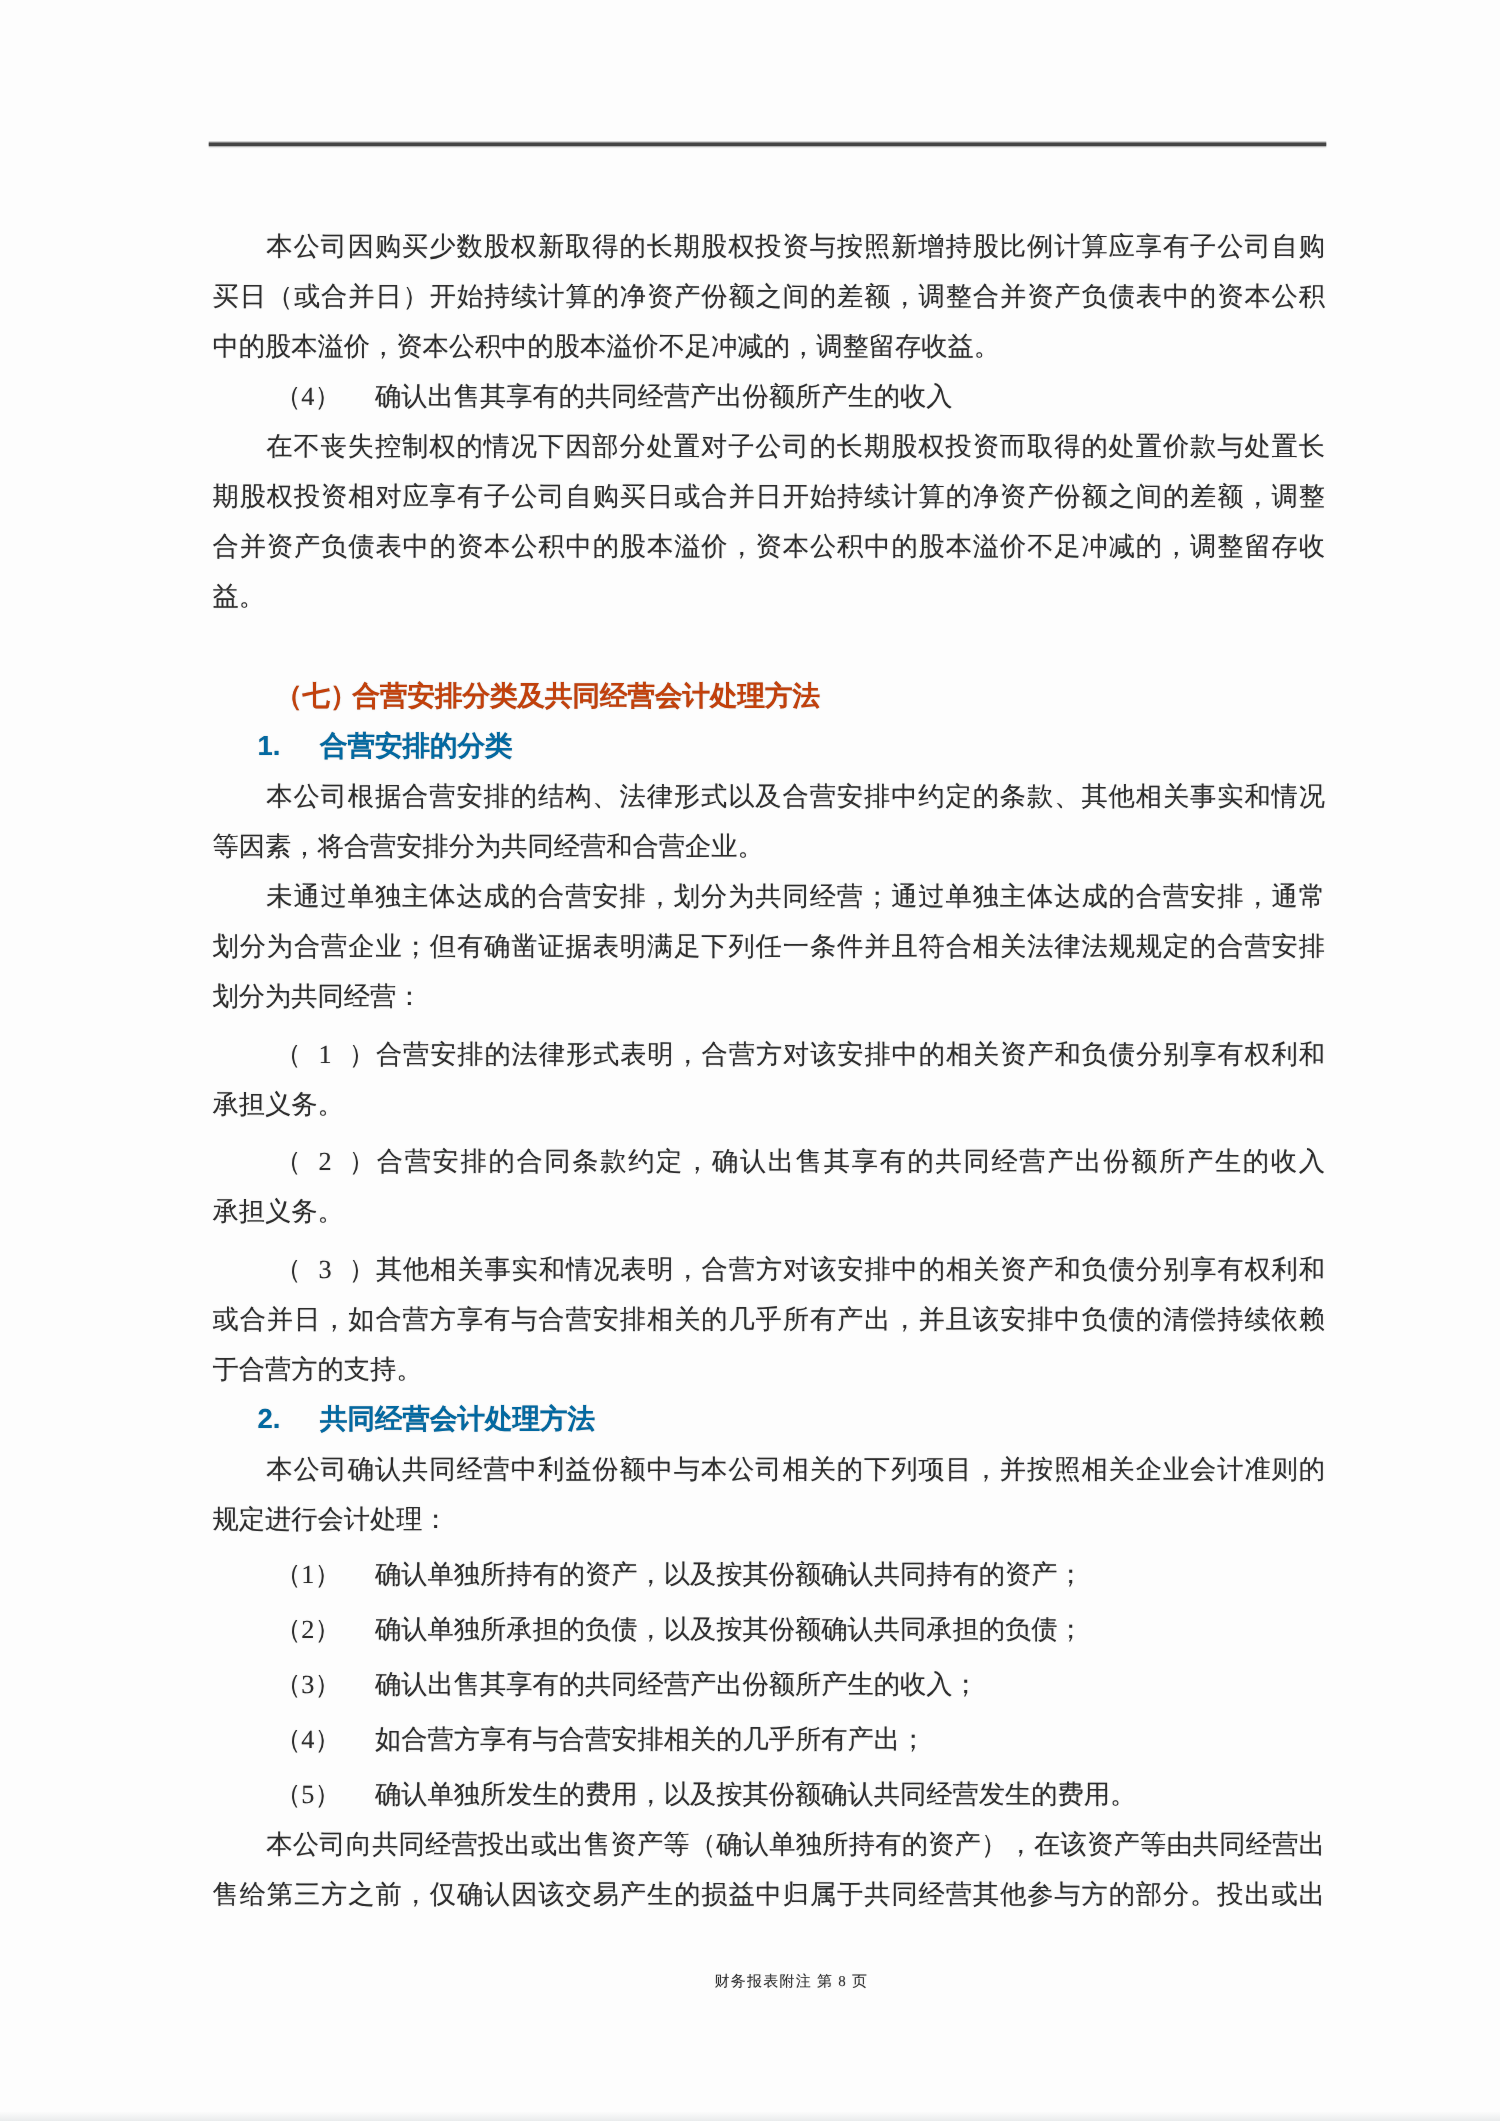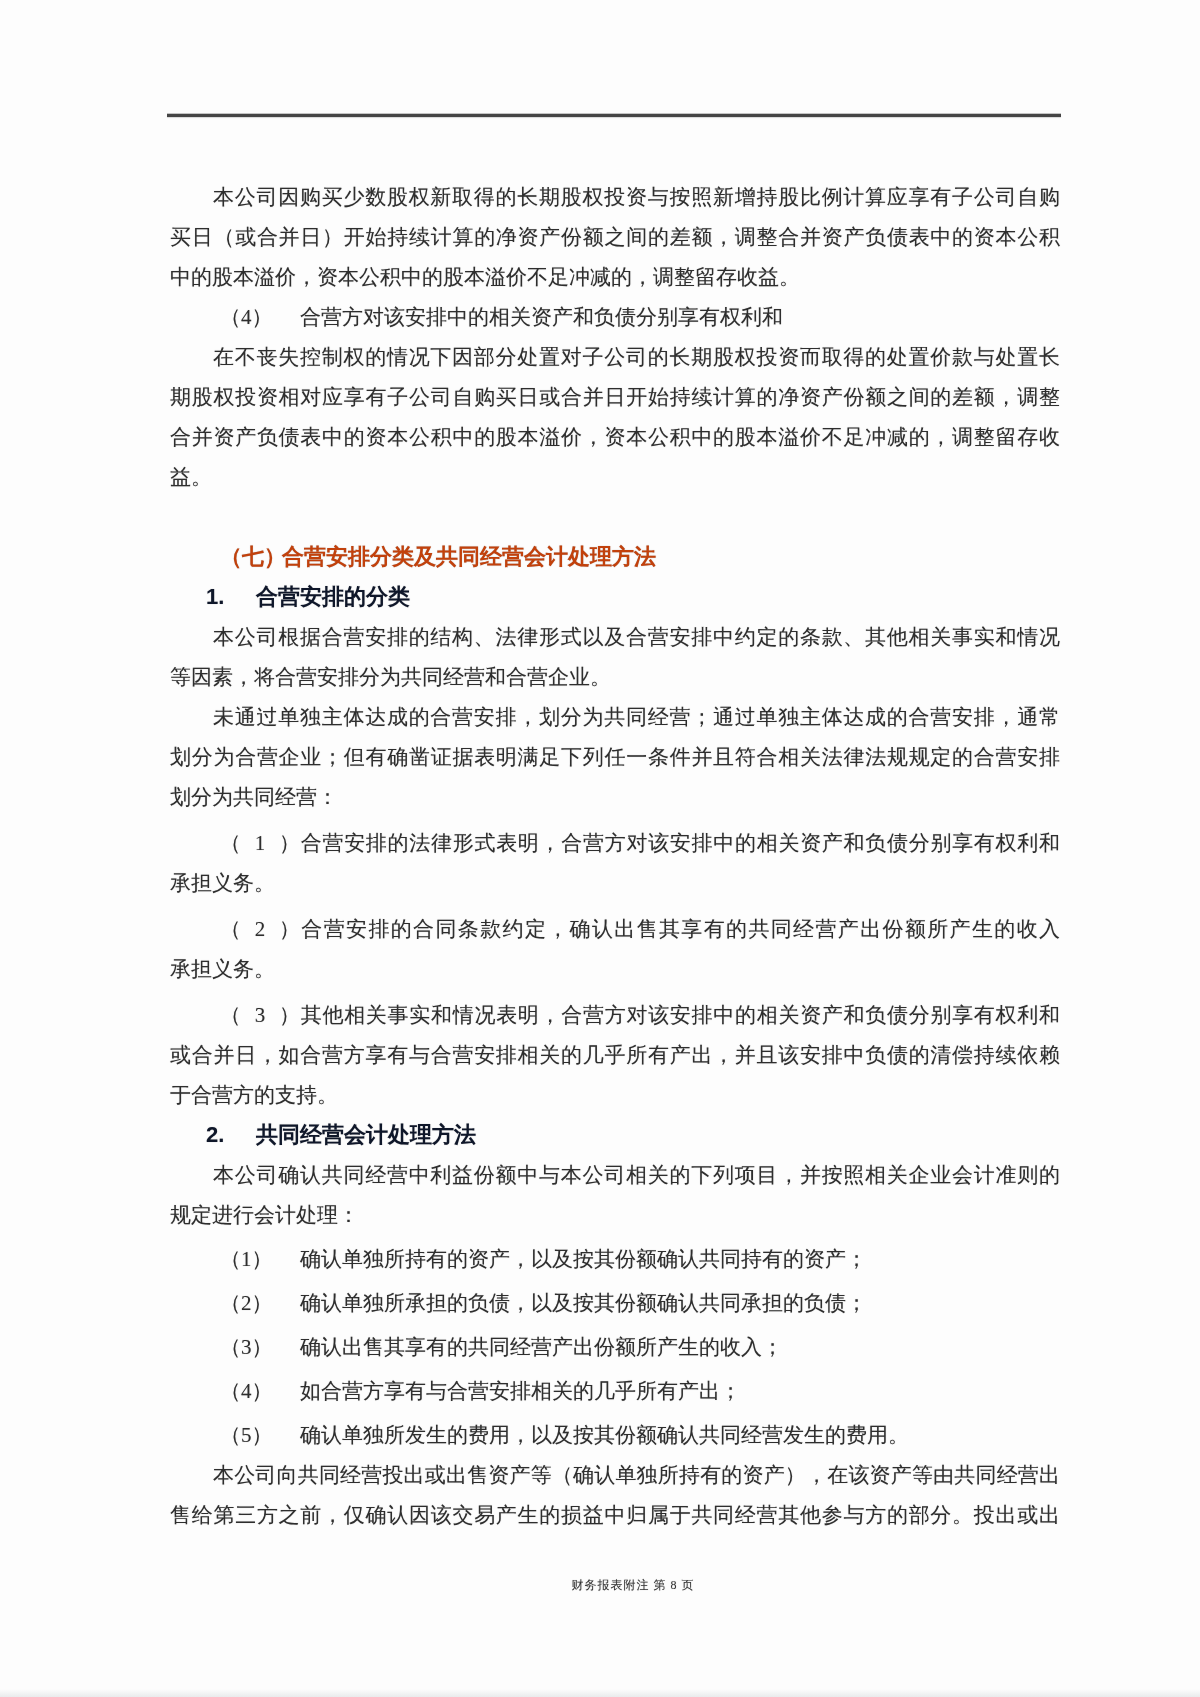--- a/index.html
+++ b/index.html
@@ -42,21 +42,21 @@
     font-family: "Liberation Sans", "DejaVu Sans", sans-serif;
     font-size: 22px;
     color: #c2410c;
   }
   .smarker { display: inline-block; width: 62px; }
   .hsub {
     padding-left: 36px;
     font-weight: bold;
     font-family: "Liberation Sans", "DejaVu Sans", sans-serif;
     font-size: 22px;
-    color: #0f172a;
+    color: #0369a1;
   }
   .hmarker { display: inline-block; width: 50px; }
   .mt6 { margin-top: 6px; }
   .mt4 { margin-top: 4px; }
   .footer {
     position: absolute;
     left: 170px;
     top: 1568px;
     width: 890px;
     padding-left: 36px;
@@ -83,21 +83,21 @@
 <div class="page">
   <div class="top-rule"></div>
 
   <div class="content">
 
     <div class="line fill indent">本公司因购买少数股权新取得的长期股权投资与按照新增持股比例计算应享有子公司自购</div>
     <div class="line fill">买日（或合并日）开始持续计算的净资产份额之间的差额，调整合并资产负债表中的资本公积</div>
     <div class="line">中的股本溢价，资本公积中的股本溢价不足冲减的，调整留存收益。</div>
 
     <div class="line item">
-      <span class="marker">（4）</span><span>合营方对该安排中的相关资产和负债分别享有权利和</span>
+      <span class="marker">（4）</span><span>确认出售其享有的共同经营产出份额所产生的收入</span>
     </div>
 
     <div class="line fill indent">在不丧失控制权的情况下因部分处置对子公司的长期股权投资而取得的处置价款与处置长</div>
     <div class="line fill">期股权投资相对应享有子公司自购买日或合并日开始持续计算的净资产份额之间的差额，调整</div>
     <div class="line fill">合并资产负债表中的资本公积中的股本溢价，资本公积中的股本溢价不足冲减的，调整留存收</div>
     <div class="line">益。</div>
 
     <div class="line h7">
       <span class="smarker">（七）</span><span>合营安排分类及共同经营会计处理方法</span>
     </div>

